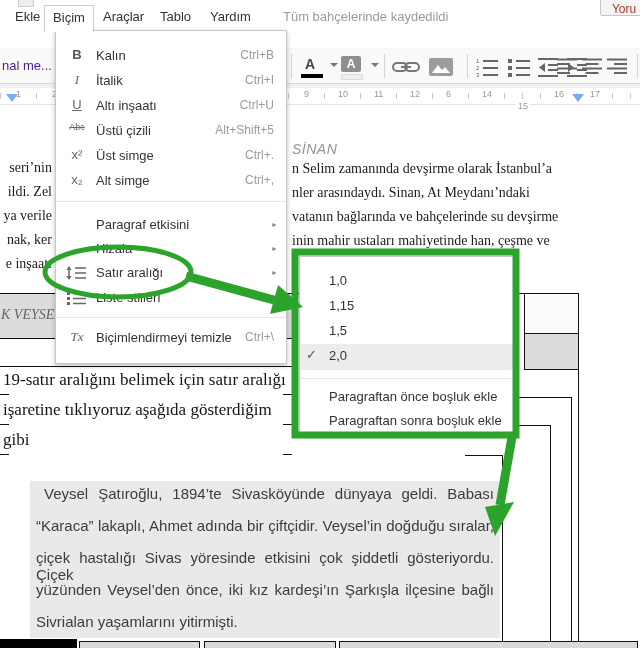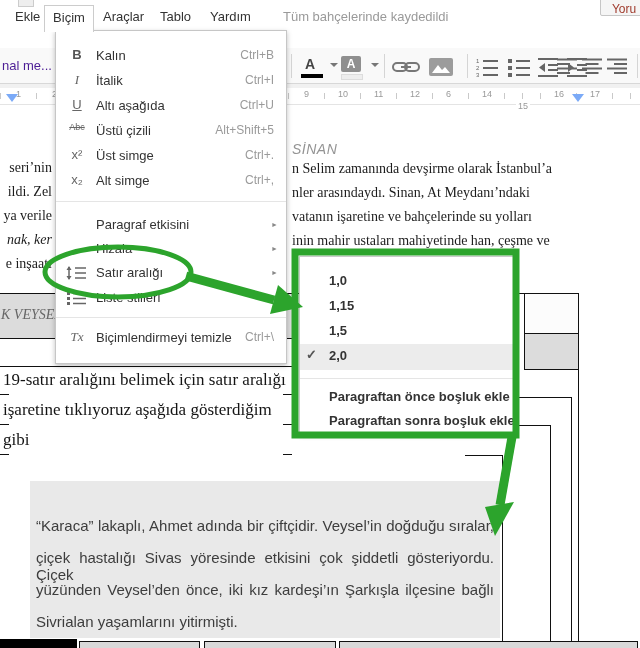--- a/index.html
+++ b/index.html
@@ -62,46 +62,46 @@
   .mic.u{text-decoration:underline;}
   .mic.st{font-size:9px;text-decoration:line-through;letter-spacing:0;}
   .mic.tx{font-family:"Liberation Serif",serif;font-style:italic;}
   .mlabel{position:absolute;left:40px;top:4px;font-size:13px;color:#333;white-space:nowrap;}
   .msc{position:absolute;right:12px;top:4px;font-size:12px;color:#9a9a9a;}
   .marr{position:absolute;right:8px;top:8px;font-size:7px;color:#888;}
   .mdiv{position:absolute;left:0;width:230px;height:1px;background:#e5e5e5;}
   .lsico{position:absolute;left:9px;top:5px;width:22px;height:14px;}
   
   .submenu{position:absolute;left:299px;top:256px;width:213px;height:176px;background:#fff;
-    border:1px solid #c9c9c9;box-shadow:0 2px 5px rgba(0,0,0,.2);z-index:6;font-weight:bold;}
+    border:1px solid #c9c9c9;box-shadow:0 2px 5px rgba(0,0,0,.2);z-index:6;}
   .srow{position:absolute;left:0;width:213px;height:24px;}
   .srow .slabel{position:absolute;left:29px;top:4px;font-size:13px;color:#333;white-space:nowrap;}
   .srow.checked{background:#ececec;}
   .scheck{position:absolute;left:6px;top:3px;font-size:13px;color:#555;}
   .sdiv{position:absolute;left:0;width:213px;height:1px;background:#e5e5e5;}
   
   .overlay{position:absolute;left:0;top:0;z-index:10;pointer-events:none;}
 </style>
 </head>
 <body>
 
 <div class="screen">
 
   <div class="doc">
 
     <div class="serifline" style="left:0;top:55px;width:52px;text-align:right;">seri’nin</div>
     <div class="serifline" style="left:0;top:79px;width:52px;text-align:right;">ildi. Zel</div>
     <div class="serifline" style="left:0;top:103px;width:52px;text-align:right;">ya verile</div>
-    <div class="serifline" style="left:0;top:127px;width:52px;text-align:right;font-style:italic;">nak, ker</div>
+    <div class="serifline" style="left:0;top:127px;width:52px;text-align:right;">nak, ker</div>
     <div class="serifline" style="left:0;top:151px;width:52px;text-align:right;">e inşaatı</div>
 
     <div class="h-sinan" style="left:292px;top:36px;">SİNAN</div>
     <div class="serifline" style="left:292px;top:56px;">n Selim zamanında devşirme olarak İstanbul’a</div>
     <div class="serifline" style="left:292px;top:80px;">nler arasındaydı. Sinan, At Meydanı’ndaki</div>
-    <div class="serifline" style="left:292px;top:104px;">vatanın işaretine ve bahçelerinde su yolları</div>
+    <div class="serifline" style="left:292px;top:104px;">vatanın bağlarında ve bahçelerinde su devşirme</div>
     <div class="serifline" style="left:292px;top:128px;">inin mahir ustaları mahiyetinde han, çeşme ve</div>
 
     <div class="hline" style="left:0;top:188px;width:578px;"></div>
     <div class="vline" style="left:578px;top:188px;height:348px;"></div>
 
     <div class="vheading">
       <span>K VEYSEL</span>
     </div>
 
     <div class="cellw" style="left:524px;top:188px;width:53px;height:40px;"></div>
@@ -119,20 +119,21 @@
     <div class="noteline" style="top:295px;">işaretine tıklıyoruz aşağıda gösterdiğim</div>
     <div class="noteline" style="top:325px;">gibi</div>
     <div class="tick" style="left:0;top:289px;"></div>
     <div class="tick" style="left:0;top:319px;"></div>
     <div class="tick" style="left:0;top:349px;"></div>
     <div class="tick" style="left:283px;top:289px;"></div>
     <div class="tick" style="left:283px;top:319px;"></div>
     <div class="tick" style="left:283px;top:349px;"></div>
 
     <div class="para">
+      <div class="pline" style="top:4px;text-indent:8px;">Veysel Şatıroğlu, 1894’te Sivasköyünde dünyaya geldi. Babası</div>
       <div class="pline" style="top:36px;">“Karaca” lakaplı, Ahmet adında bir çiftçidir. Veysel’in doğduğu sıralar,</div>
       <div class="pline" style="top:68px;">çiçek hastalığı Sivas yöresinde etkisini çok şiddetli gösteriyordu. Çiçek</div>
       <div class="pline" style="top:100px;">yüzünden Veysel’den önce, iki kız kardeşi’ın Şarkışla ilçesine bağlı</div>
       <div class="pline last" style="top:132px;">Sivrialan  yaşamlarını yitirmişti.</div>
     </div>
 
     <div class="blk" style="left:0;top:534px;width:77px;height:9px;"></div>
     <div class="bcell" style="left:79px;top:536px;width:119px;height:7px;"></div>
     <div class="bcell" style="left:204px;top:536px;width:130px;height:7px;"></div>
     <div class="bcell" style="left:339px;top:536px;width:297px;height:7px;"></div>
@@ -276,21 +277,21 @@
       <span class="mlabel">Kalın</span>
       <span class="msc">Ctrl+B</span>
     </div>
     <div class="mrow" style="top:38px;">
       <span class="mic i">I</span>
       <span class="mlabel">İtalik</span>
       <span class="msc">Ctrl+I</span>
     </div>
     <div class="mrow" style="top:63px;">
       <span class="mic u">U</span>
-      <span class="mlabel">Altı aşağıda</span>
+      <span class="mlabel">Altı inşaatı</span>
       <span class="msc">Ctrl+U</span>
     </div>
     <div class="mrow" style="top:88px;">
       <span class="mic st">Abc</span>
       <span class="mlabel">Üstü çizili</span>
       <span class="msc">Alt+Shift+5</span>
     </div>
     <div class="mrow" style="top:113px;">
       <span class="mic">x²</span>
       <span class="mlabel">Üst simge</span>

